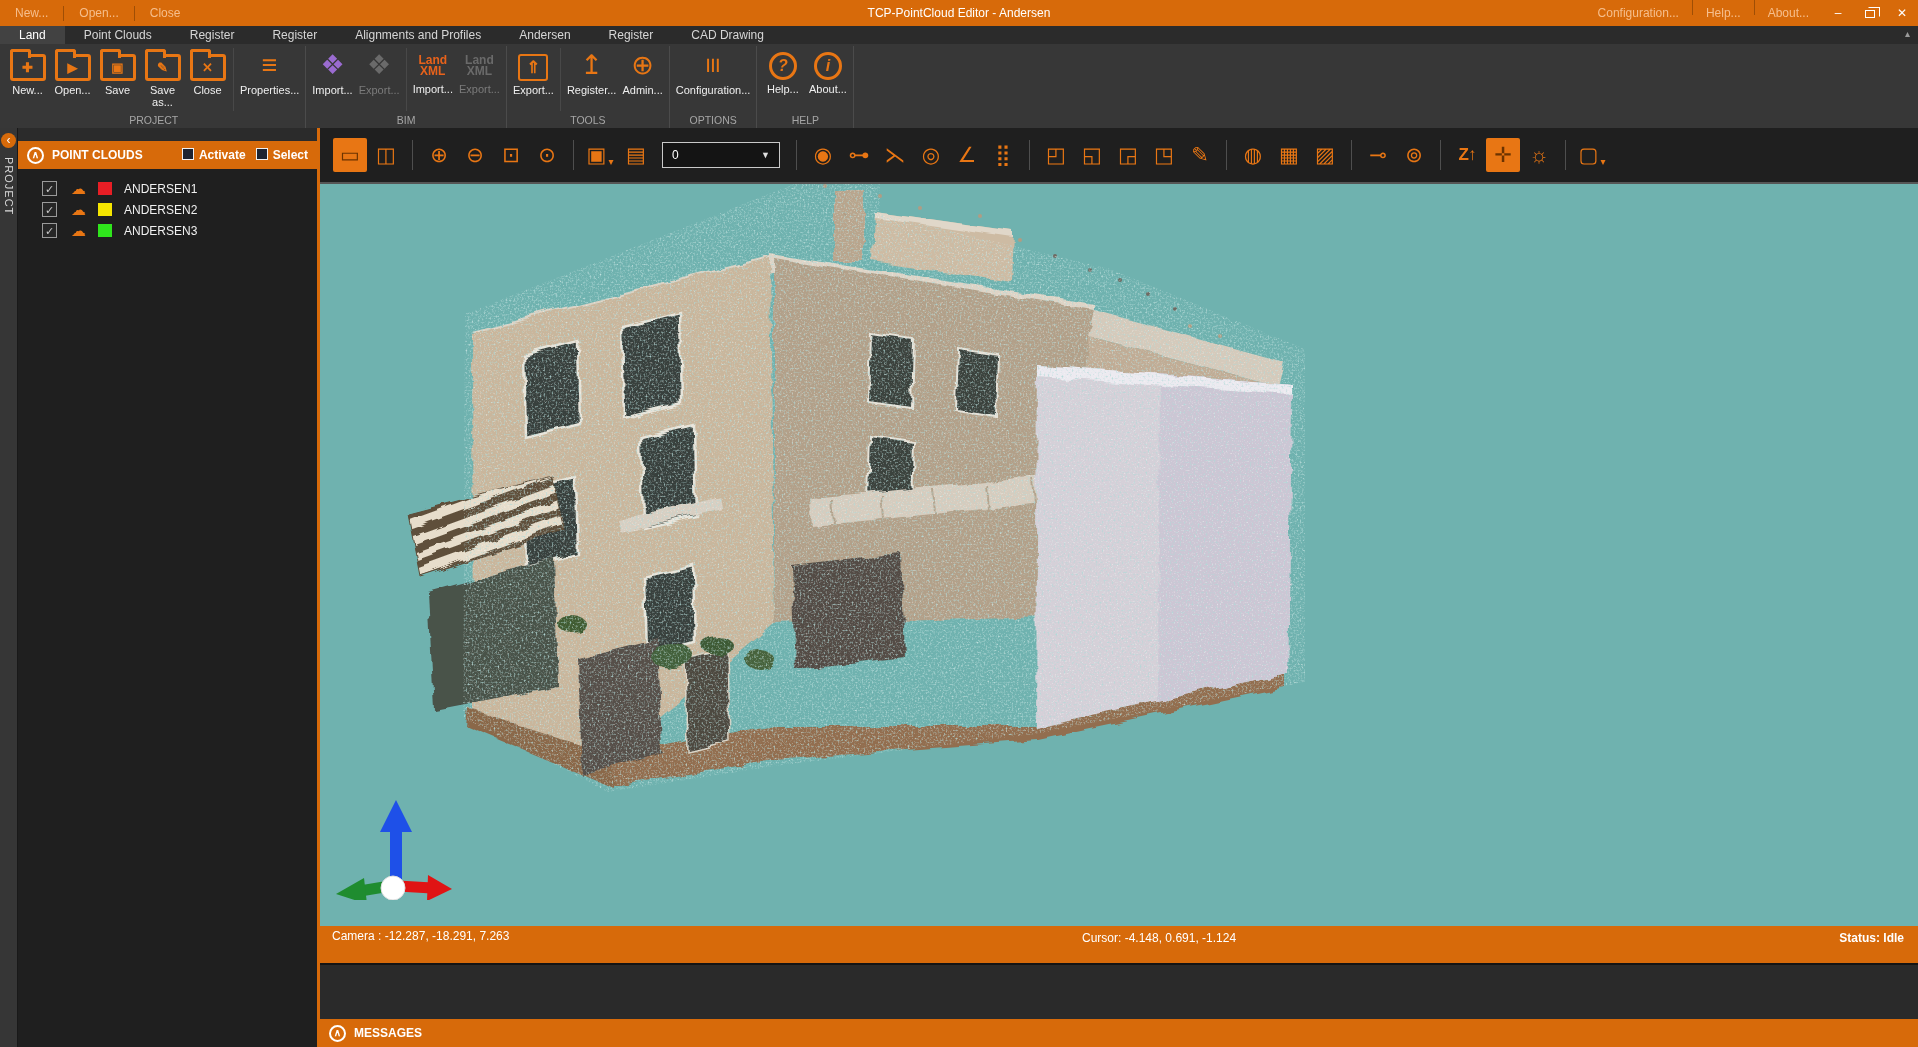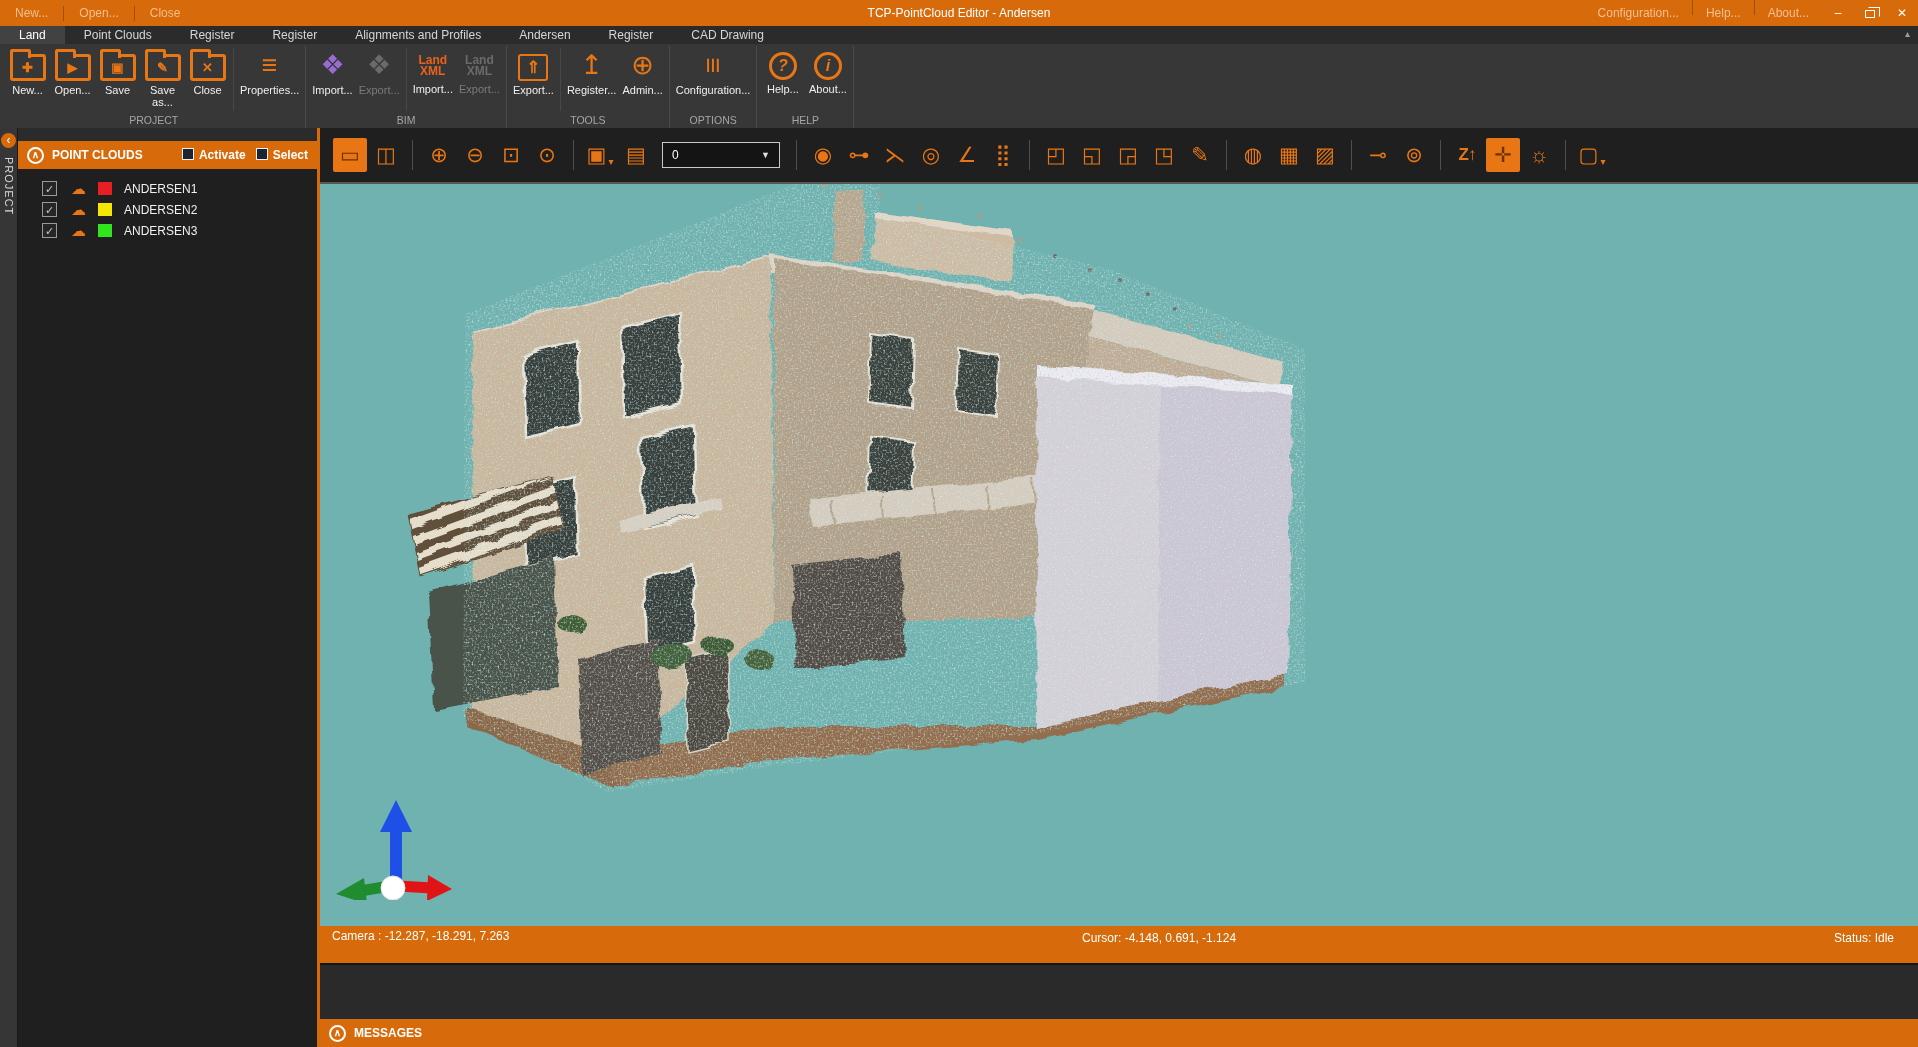--- a/index.html
+++ b/index.html
@@ -77,21 +77,21 @@
 
   
   .viewport{flex:1;background:#6FB2AF;position:relative;overflow:hidden;min-height:0}
   .scene-svg{position:absolute;inset:0;width:100%;height:100%}
   .gizmo{position:absolute;left:14px;bottom:26px}
 
   
   .statusbar{height:37px;background:#D76A0A;color:#fff;font-size:12px;padding:3px 12px;position:relative;flex:0 0 auto}
   .sb-left div{line-height:15.5px}
   .sb-cursor{position:absolute;left:762px;top:5px}
-  .sb-status{position:absolute;right:24px;top:5px;font-weight:normal}
+  .sb-status{position:absolute;right:14px;top:5px;font-weight:bold}
   .logarea{height:56px;background:#2a2a2a;border-top:2px solid #141414}
   .msgbar{height:28px;background:#D76A0A;display:flex;align-items:center;padding:0 9px;color:#fff;font-weight:bold;font-size:12px;flex:0 0 auto}
 </style>
 </head>
 <body>
 
 <div class="app">
 
   <div class="titlebar">
     <div class="qa" id="qa-left">

